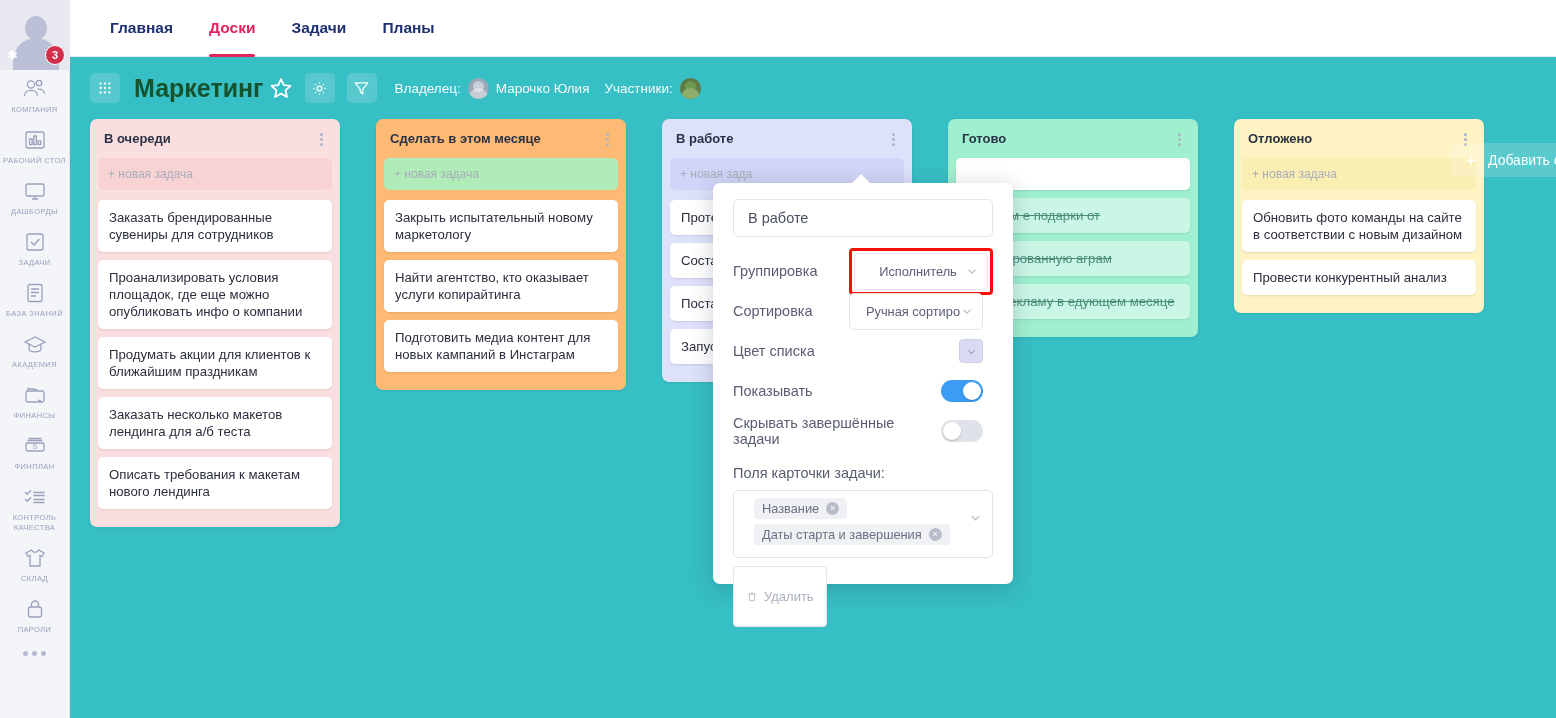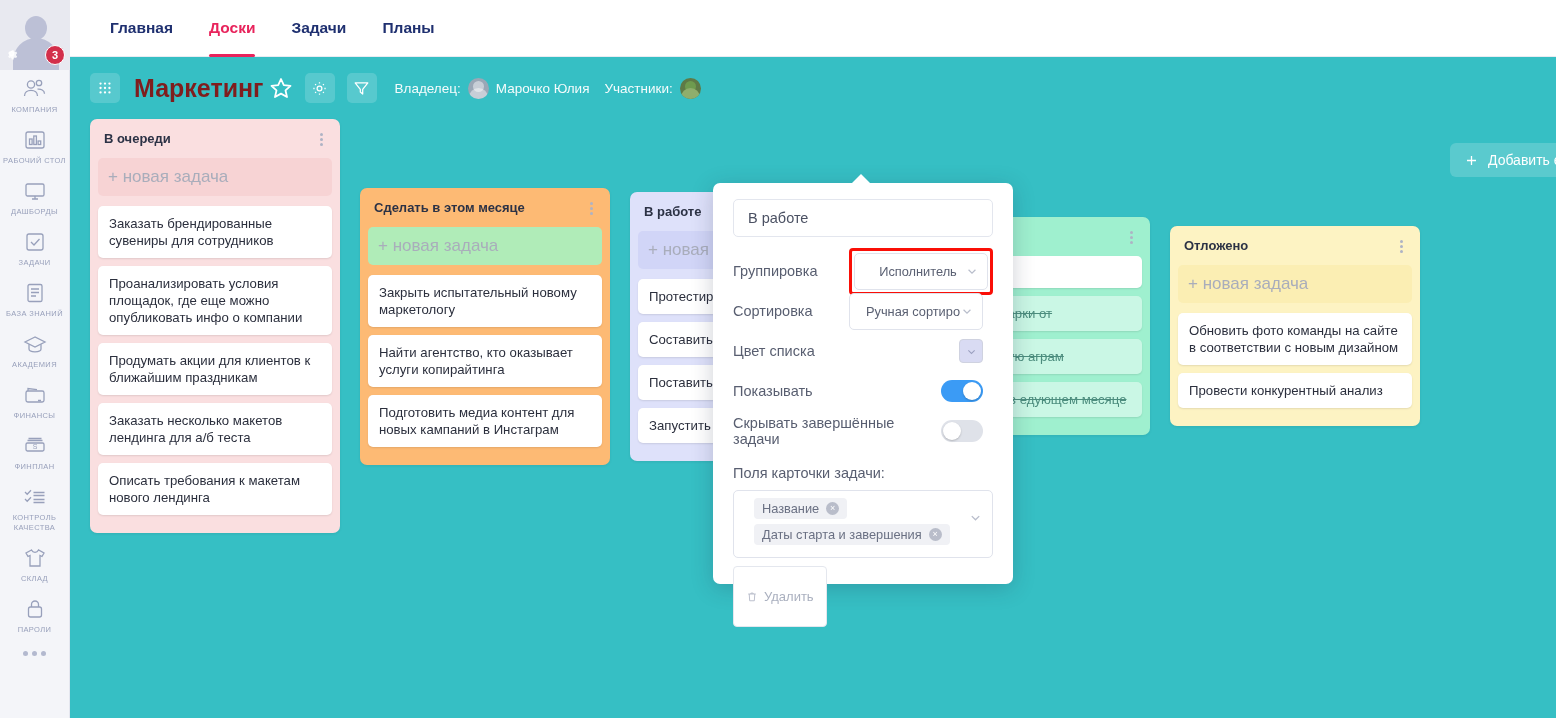--- a/index.html
+++ b/index.html
@@ -83,21 +83,21 @@
   #board-header {
     display: flex; align-items: center; height: 62px; padding-left: 20px; gap: 0;
   }
   .hdr-btn {
     width: 30px; height: 30px; border-radius: 5px;
     background: rgba(255,255,255,0.17);
     display: flex; align-items: center; justify-content: center;
     cursor: pointer; color: #ffffff; flex: none;
   }
   #board-title {
-    font-size: 25px; color: #7f1d1d; font-weight: bold;
+    font-size: 25px; color: #14532d; font-weight: bold;
     margin: 0 5px 0 14px; white-space: nowrap;
   }
   #star-icon { color: #ffffff; cursor: pointer; margin-right: 12px; }
   #gear-btn { margin-right: 12px; }
   #filter-btn { margin-right: 18px; }
   .hdr-meta {
     font-size: 13.5px; color: #ffffff; display: flex; align-items: center; gap: 7px;
     white-space: nowrap;
   }
   .hdr-label { opacity: .95; }
@@ -107,38 +107,38 @@
   }
   .mini-av.owner { background: #9aa7b6; }
   .mini-av.part  { background: #5e7a46; }
   .mini-av .mh { position:absolute; left:5px; top:3px; width:11px;height:11px;border-radius:50%;background:rgba(255,255,255,.45);}
   .mini-av .mb { position:absolute; left:1px; bottom:0; width:19px;height:11px;border-radius:10px 10px 0 0;background:rgba(255,255,255,.45);}
   .mini-av.part .mh { background: #6e9b4e; }
   .mini-av.part .mb { background: #8fae6c; }
 
   
   #columns {
-    display: flex; gap: 20px; padding: 0 0 0 20px; align-items: center;
+    display: flex; gap: 36px; padding: 0 0 0 20px; align-items: flex-start;
   }
   .column {
     width: 250px; flex: none; border-radius: 7px;
     padding: 8px 8px 10px; box-shadow: 0 1px 3px rgba(0,0,0,.08);
   }
   .col-head {
     display: flex; align-items: flex-start; justify-content: space-between;
     padding: 4px 6px 10px 6px;
   }
   .col-title { font-size: 13px; font-weight: bold; color: #2c3245; }
   .col-dots { display: flex; flex-direction: column; gap: 2px; cursor: pointer; padding: 2px 3px; }
   .col-dots i { width: 3px; height: 3px; background: #aeb3c4; border-radius:50%; display:block; }
   .group-label {
     font-size: 16px; color: #2c3245; padding: 2px 6px 8px;
   }
   .new-task {
-    border-radius: 5px; padding: 9px 10px; font-size: 17px;
+    border-radius: 5px; padding: 9px 10px; font-size: 12px;
     color: #a9adbb; margin-bottom: 10px; cursor: text;
   }
   .card {
     background: #ffffff; border-radius: 5px; padding: 9px 11px;
     font-size: 13.2px; line-height: 17px; color: #2b2f3d;
     margin-bottom: 8px; box-shadow: 0 1px 2px rgba(0,0,0,.10);
     cursor: pointer;
   }
   .card.done {
     background: rgba(255,255,255,.45); color: #4c8d7e;

